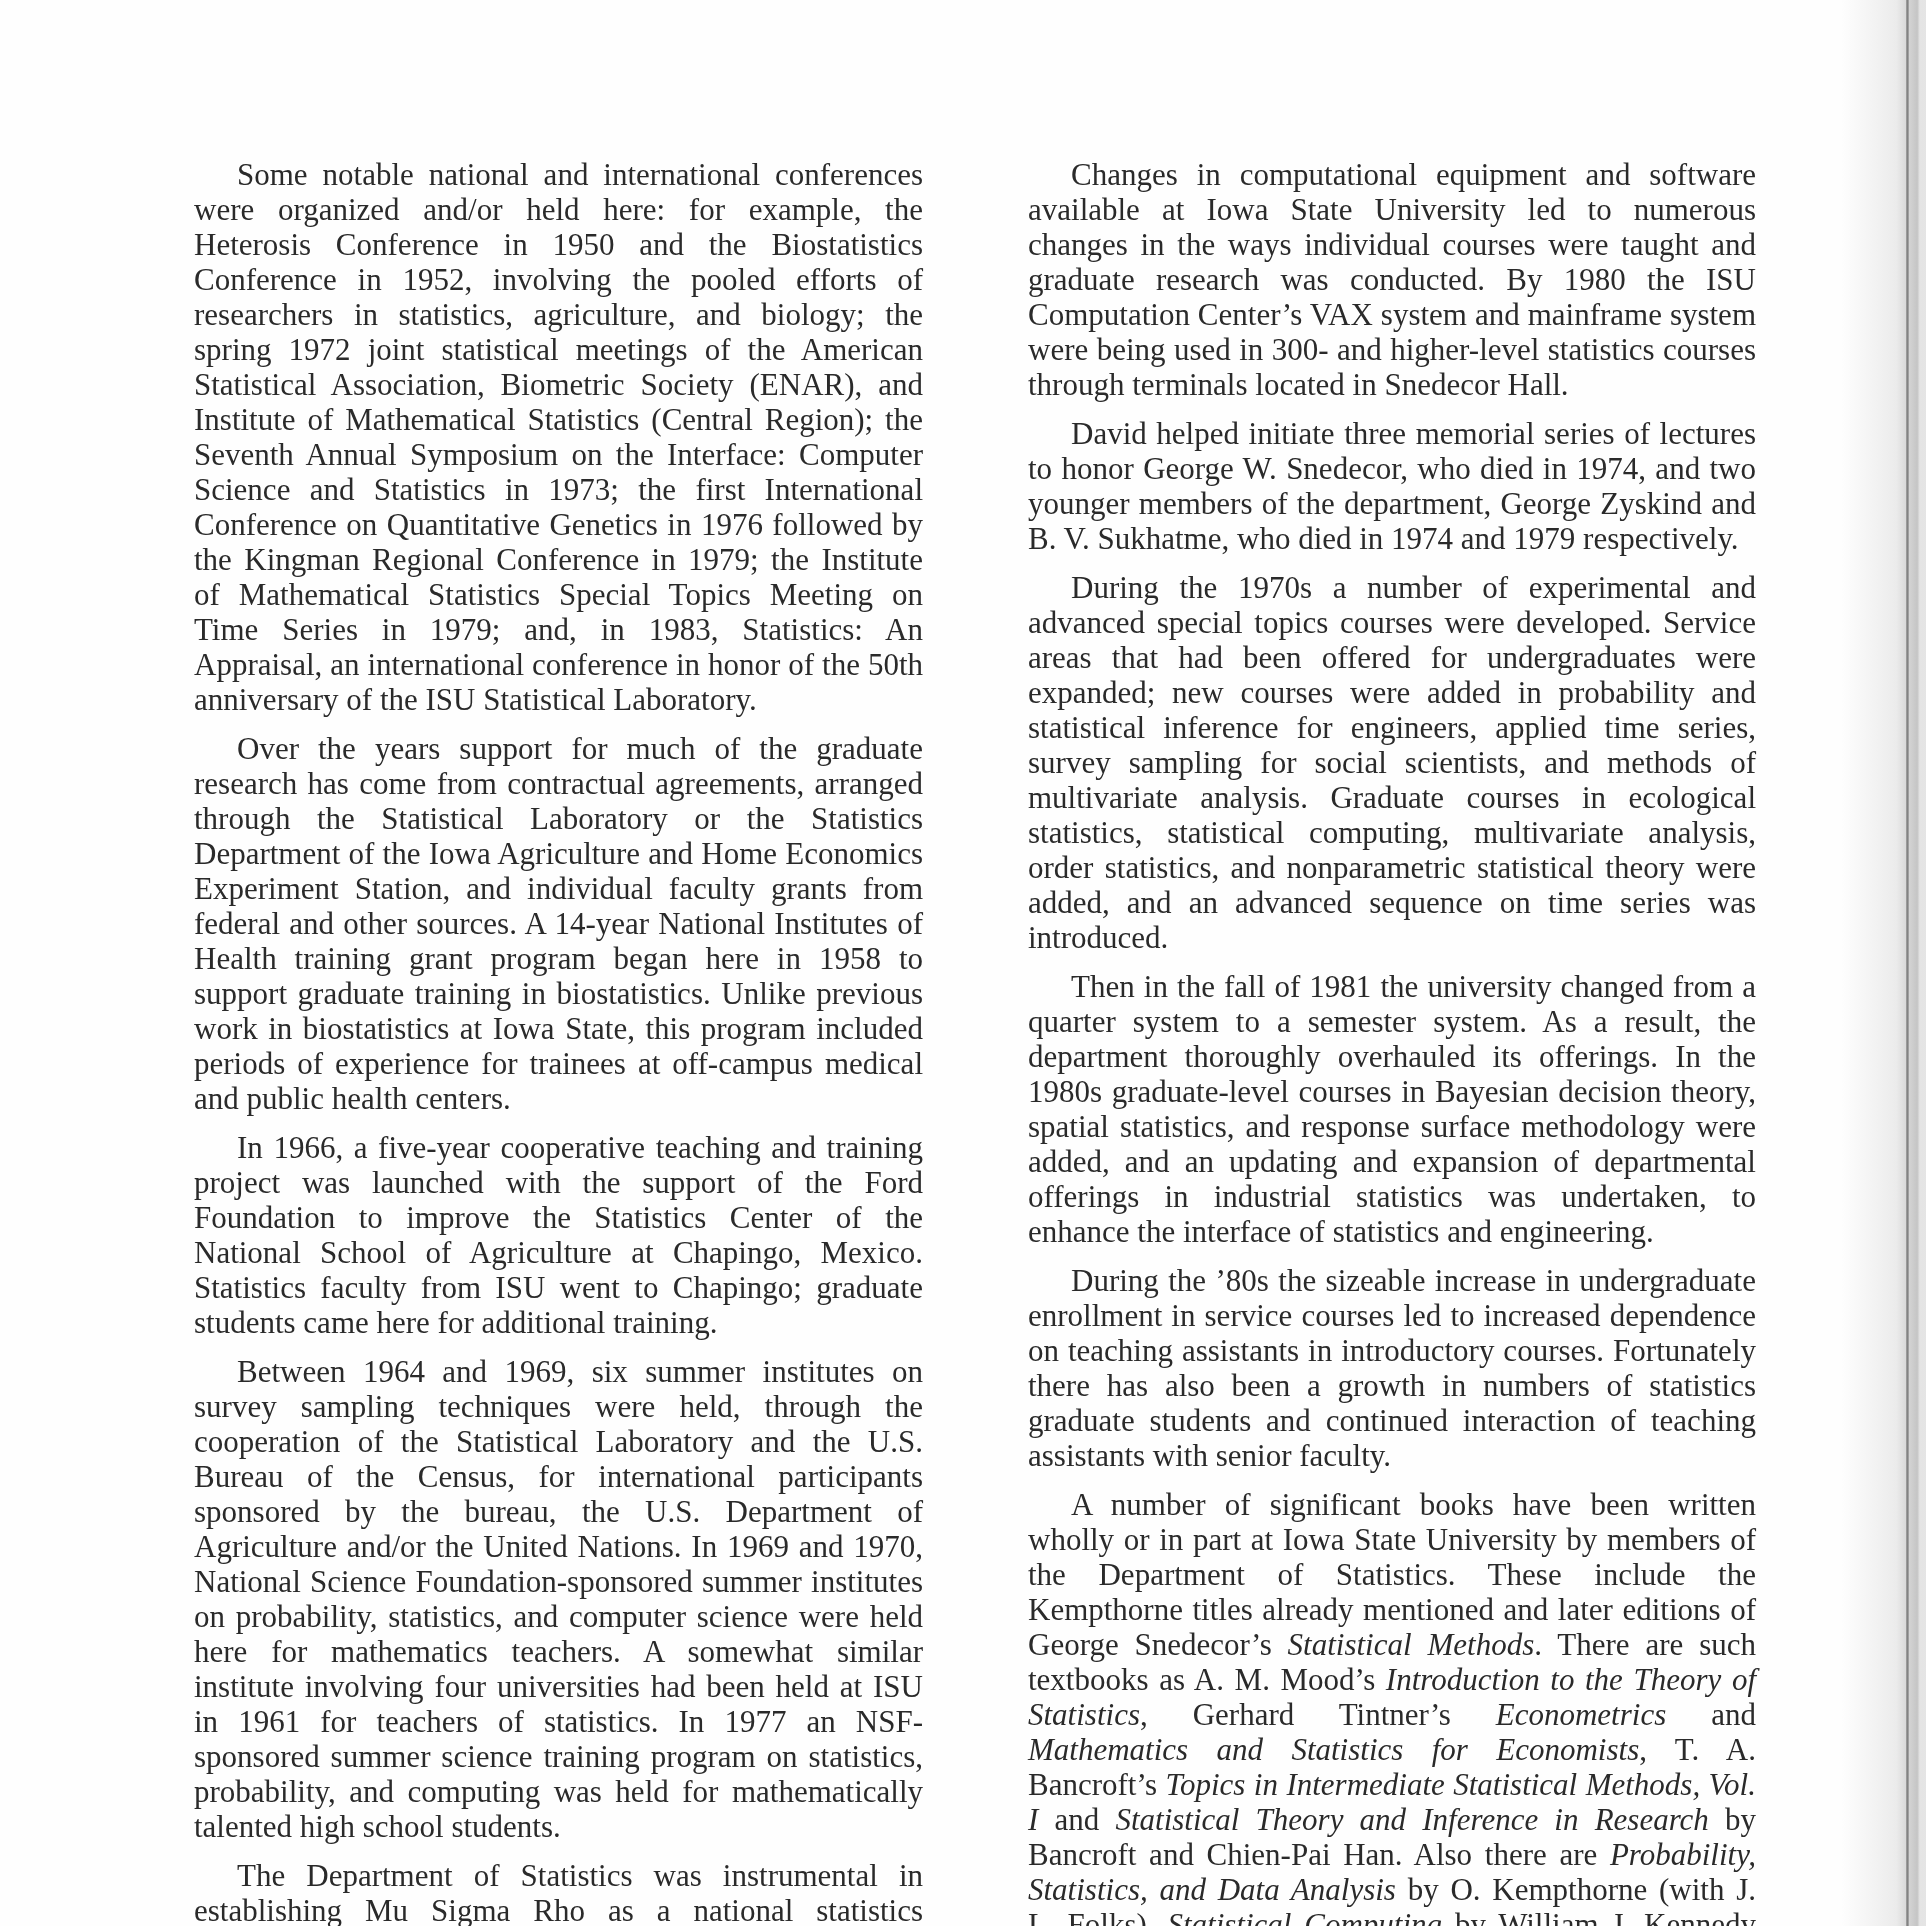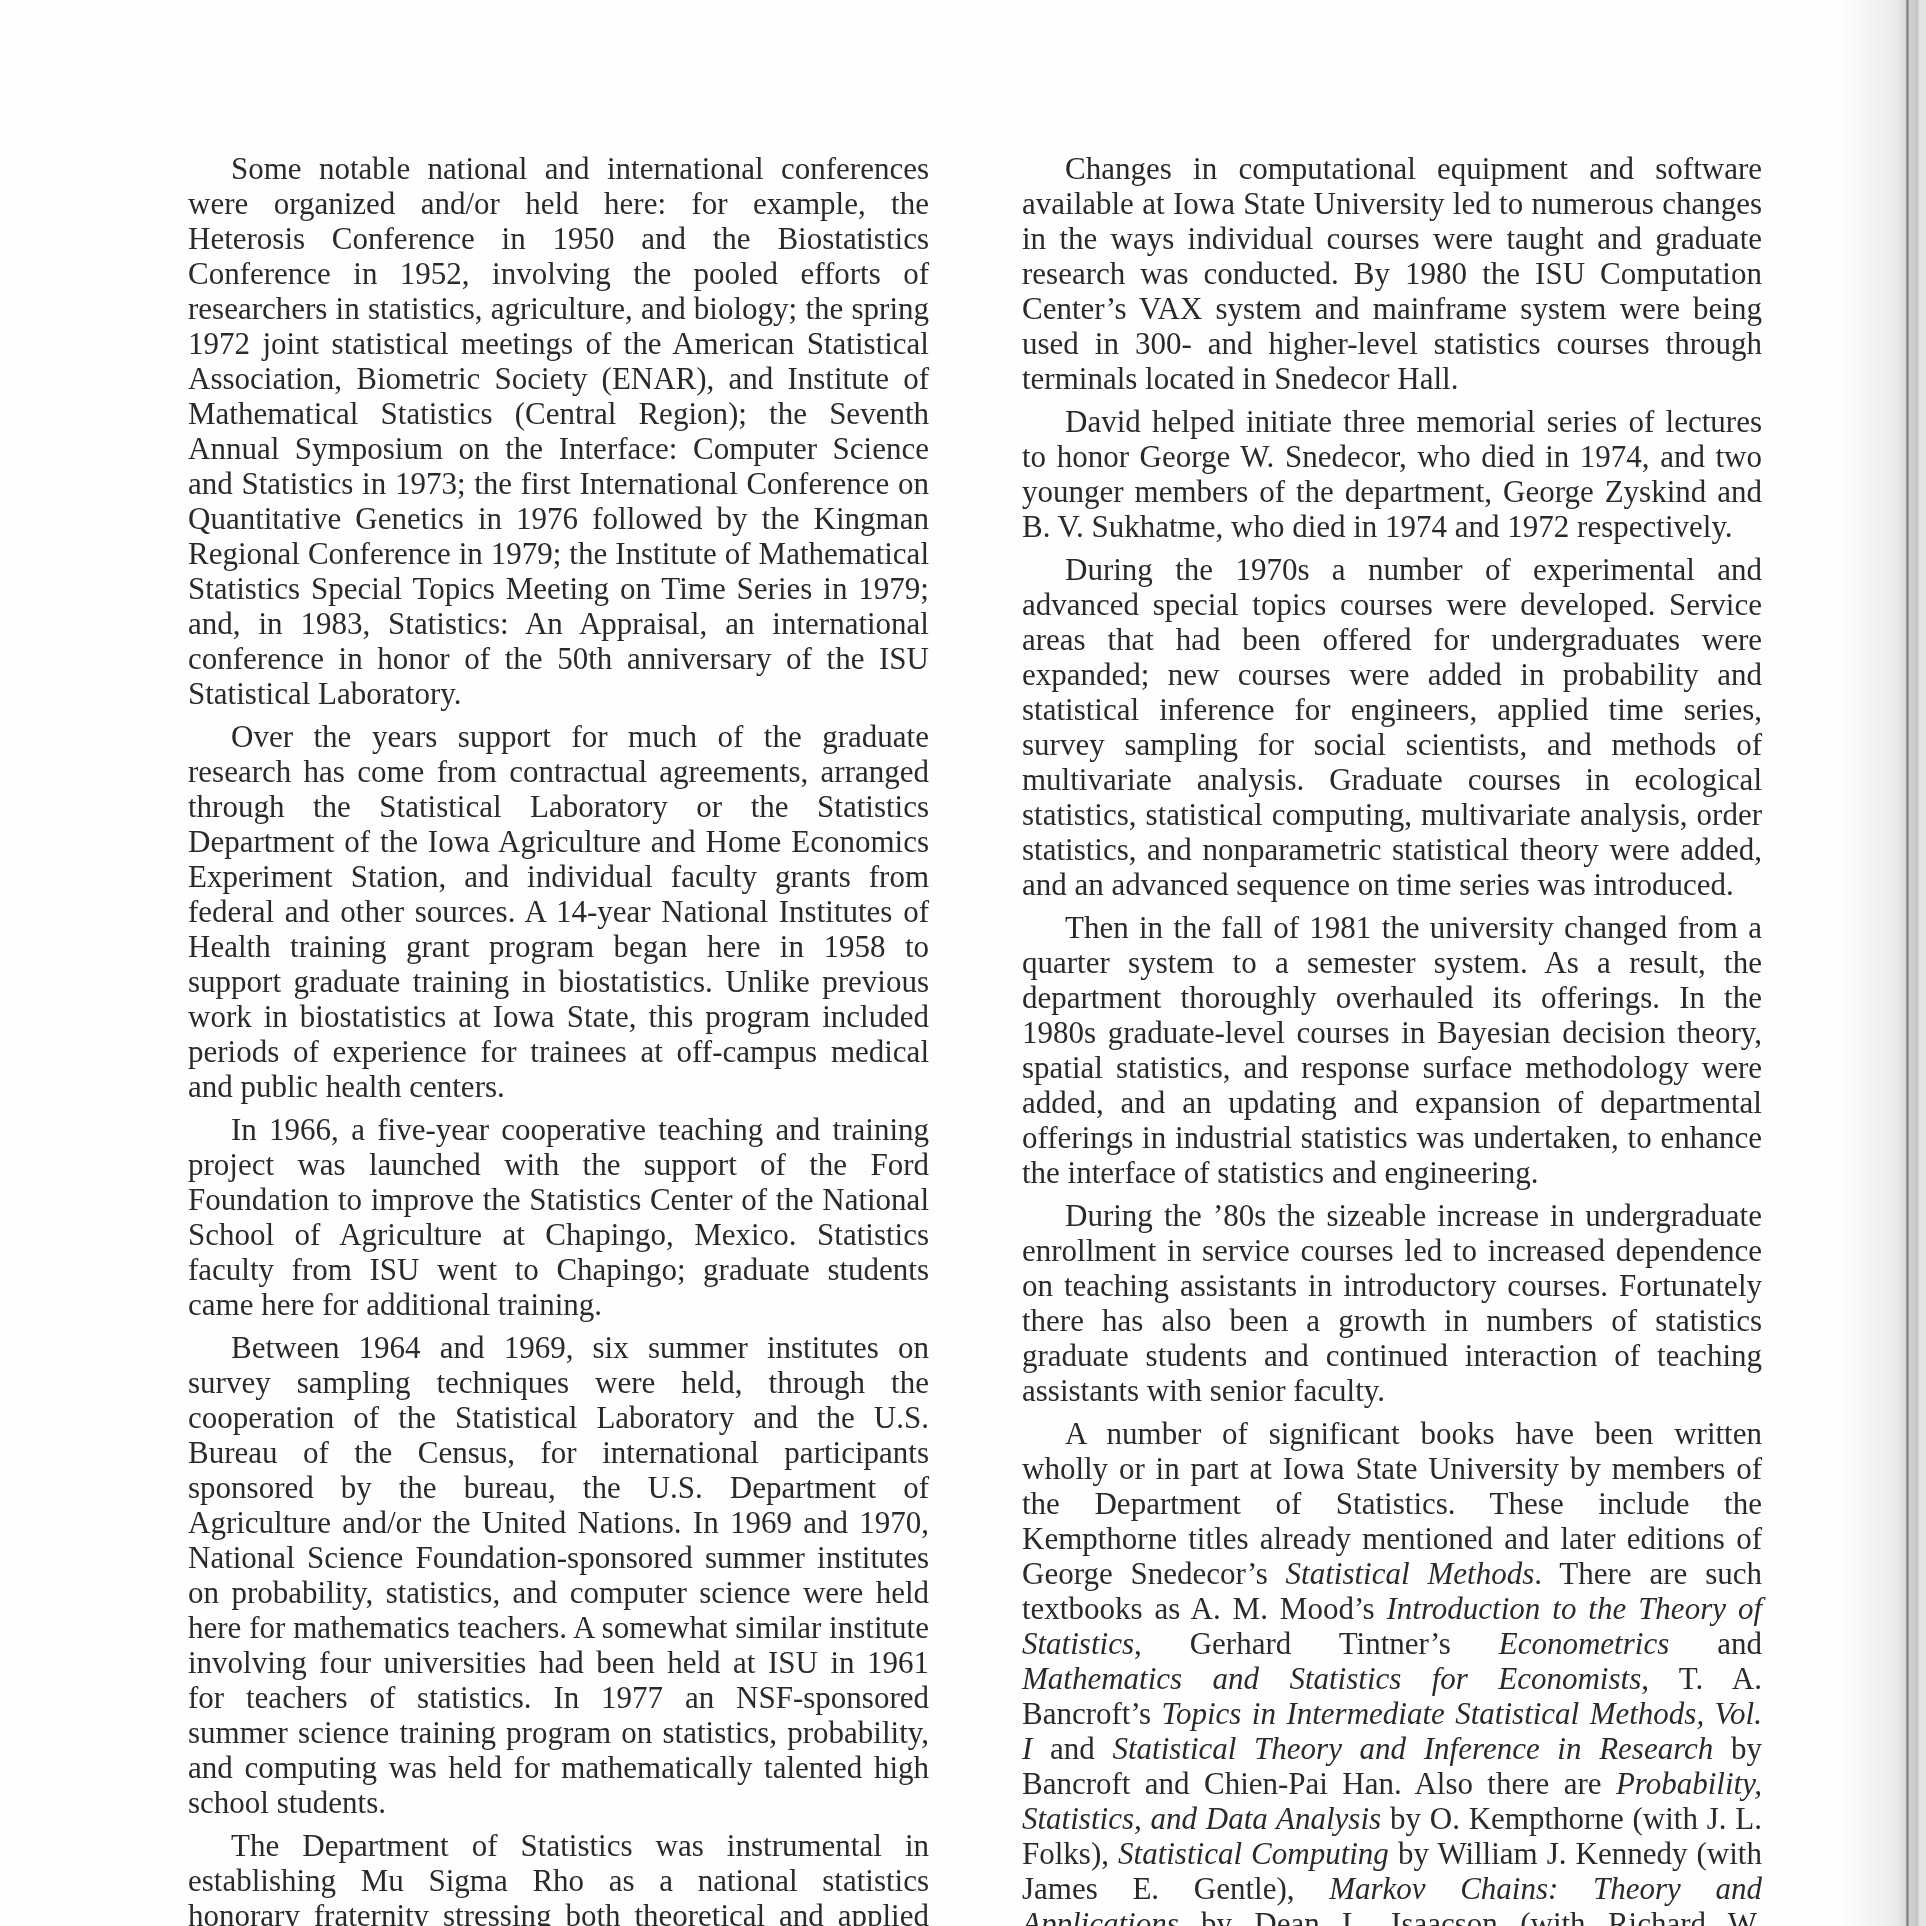--- a/index.html
+++ b/index.html
@@ -22,21 +22,21 @@
     background: linear-gradient(to right, #9a9a9a, #6e6e6e, #a5a5a5);
     opacity: 0.8;
   }
   .col {
     position: absolute; top: 143px; width: 757px;
     font-size: 31px; line-height: 35px;
     text-align: justify; hyphens: manual;
   }
   .col.left { left: 180px; }
   .col.right { left: 1014px; width: 756px; }
-  .col p { margin: 8px; text-indent: 43px; }
+  .col p { margin: 14px; text-indent: 43px; }
   .col p.noindent { text-indent: 0; }
   .col p.last-before-head { margin-bottom: 62px; }
   .section-head {
     display: flex; align-items: center; margin: 0 0 11.6px 0; height: 46px;
   }
   .head-square {
     width: 23px; height: 28px; margin-right: 14.6px;
     background-color: #8a8a8a;
     background-image: radial-gradient(#5a5a5a 35%, transparent 40%);
     background-size: 3.1px 3.1px;
@@ -61,21 +61,21 @@
 
     <div class="section-head">
       <span class="head-square"></span>
       <span class="head-text">The H. A. David Years</span>
     </div>
 
   </div>
 
   <div class="col right">
     <p>Changes in computational equipment and software available at Iowa State University led to numerous changes in the ways individual courses were taught and graduate research was conducted. By 1980 the ISU Computation Center’s VAX system and mainframe system were being used in 300- and higher-level statistics courses through terminals located in Snedecor Hall.</p>
-    <p>David helped initiate three memorial series of lectures to honor George W. Snedecor, who died in 1974, and two younger members of the department, George Zyskind and B. V. Sukhatme, who died in 1974 and 1972 respectively.</p>
+    <p>David helped initiate three memorial series of lectures to honor George W. Snedecor, who died in 1974, and two younger members of the department, George Zyskind and B. V. Sukhatme, who died in 1974 and 1979 respectively.</p>
     <p>During the 1970s a number of experimental and advanced special topics courses were developed. Service areas that had been offered for undergraduates were expanded; new courses were added in probability and statistical inference for engineers, applied time series, survey sampling for social scientists, and methods of multivariate analysis. Graduate courses in ecological statistics, statistical computing, multivariate analysis, order statistics, and nonparametric statistical theory were added, and an advanced sequence on time series was introduced.</p>
     <p>Then in the fall of 1981 the university changed from a quarter system to a semester system. As a result, the department thoroughly overhauled its offerings. In the 1980s graduate-level courses in Bayesian decision theory, spatial statistics, and response surface methodology were added, and an updating and expansion of departmental offerings in industrial statistics was undertaken, to enhance the interface of statistics and engineering.</p>
     <p>During the ’80s the sizeable increase in undergraduate enrollment in service courses led to increased dependence on teaching assistants in introductory courses. Fortunately there has also been a growth in numbers of statistics graduate students and continued interaction of teaching assistants with senior faculty.</p>
     <p><span>A number of significant books have been written wholly or in part at Iowa State University by members of the Department of Statistics. These include the Kempthorne titles already mentioned and later editions of George Snedecor’s </span><i>Statistical Methods</i><span>. There are such textbooks as A. M. Mood’s </span><i>Introduction to the Theory of Statistics</i><span>, Gerhard Tintner’s </span><i>Econometrics</i><span> and </span><i>Mathematics and Statistics for Economists</i><span>, T. A. Bancroft’s </span><i>Topics in Intermediate Statistical Methods, Vol. I</i><span> and </span><i>Statistical Theory and Inference in Research</i><span> by Bancroft and Chien-Pai Han. Also there are </span><i>Probability, Statistics, and Data Analysis</i><span> by O. Kempthorne (with J. L. Folks), </span><i>Statistical Computing</i><span> by William J. Kennedy (with James E. Gentle), </span><i>Markov Chains: Theory and Applications</i><span> by Dean L. Isaacson (with Richard W. Madsen), H. A. David’s </span></p>
   </div>
 
   <div class="spine-shadow"></div>
   <div class="spine-line"></div>
 
 </div>

